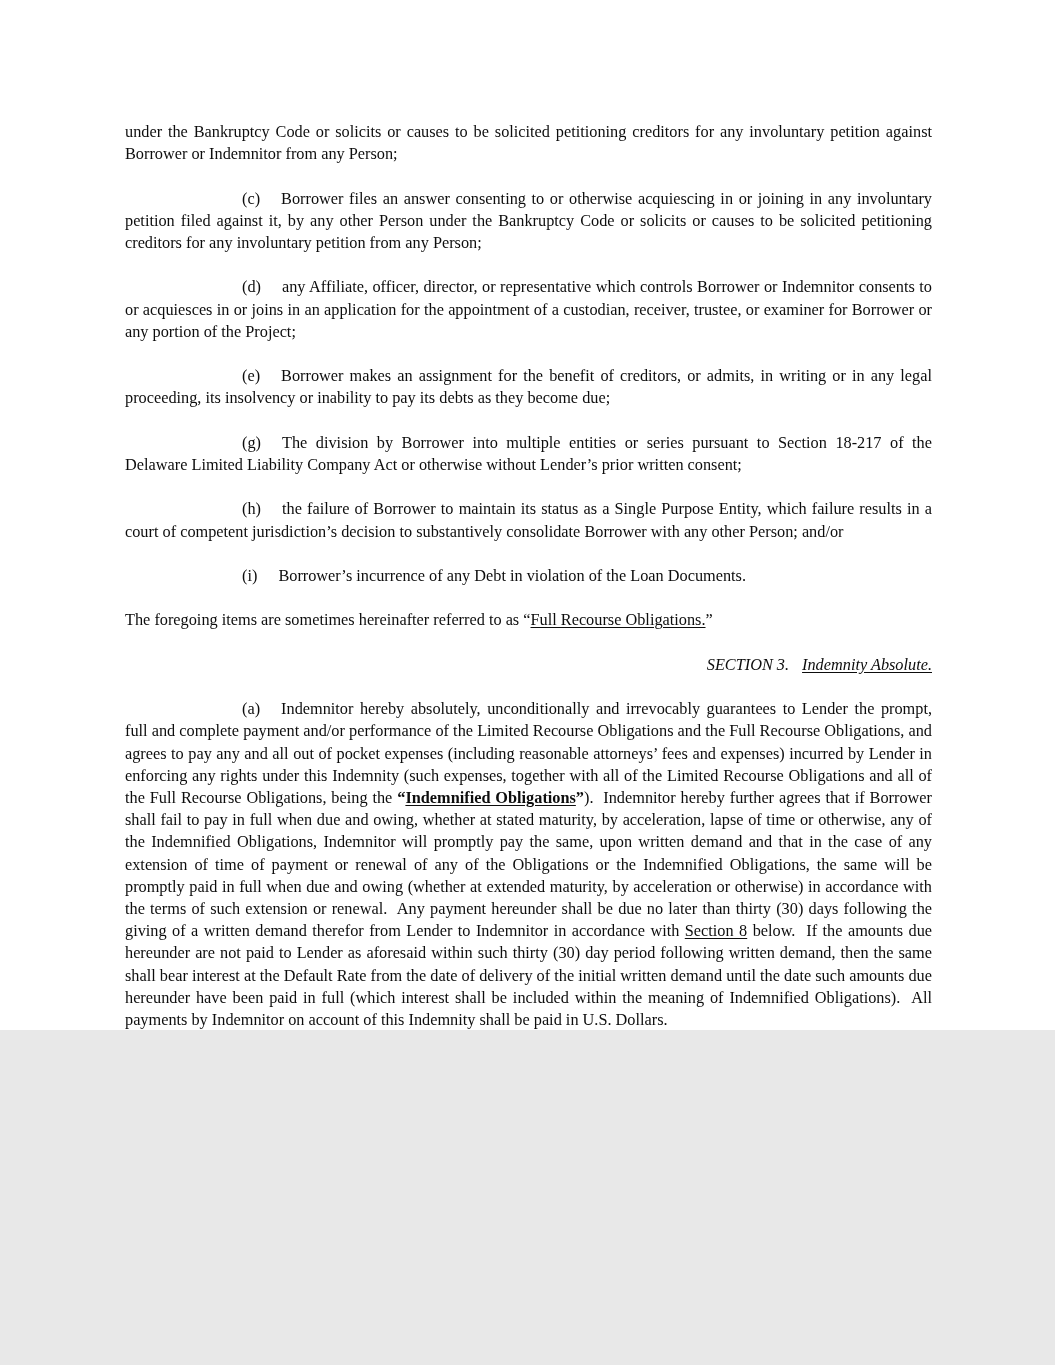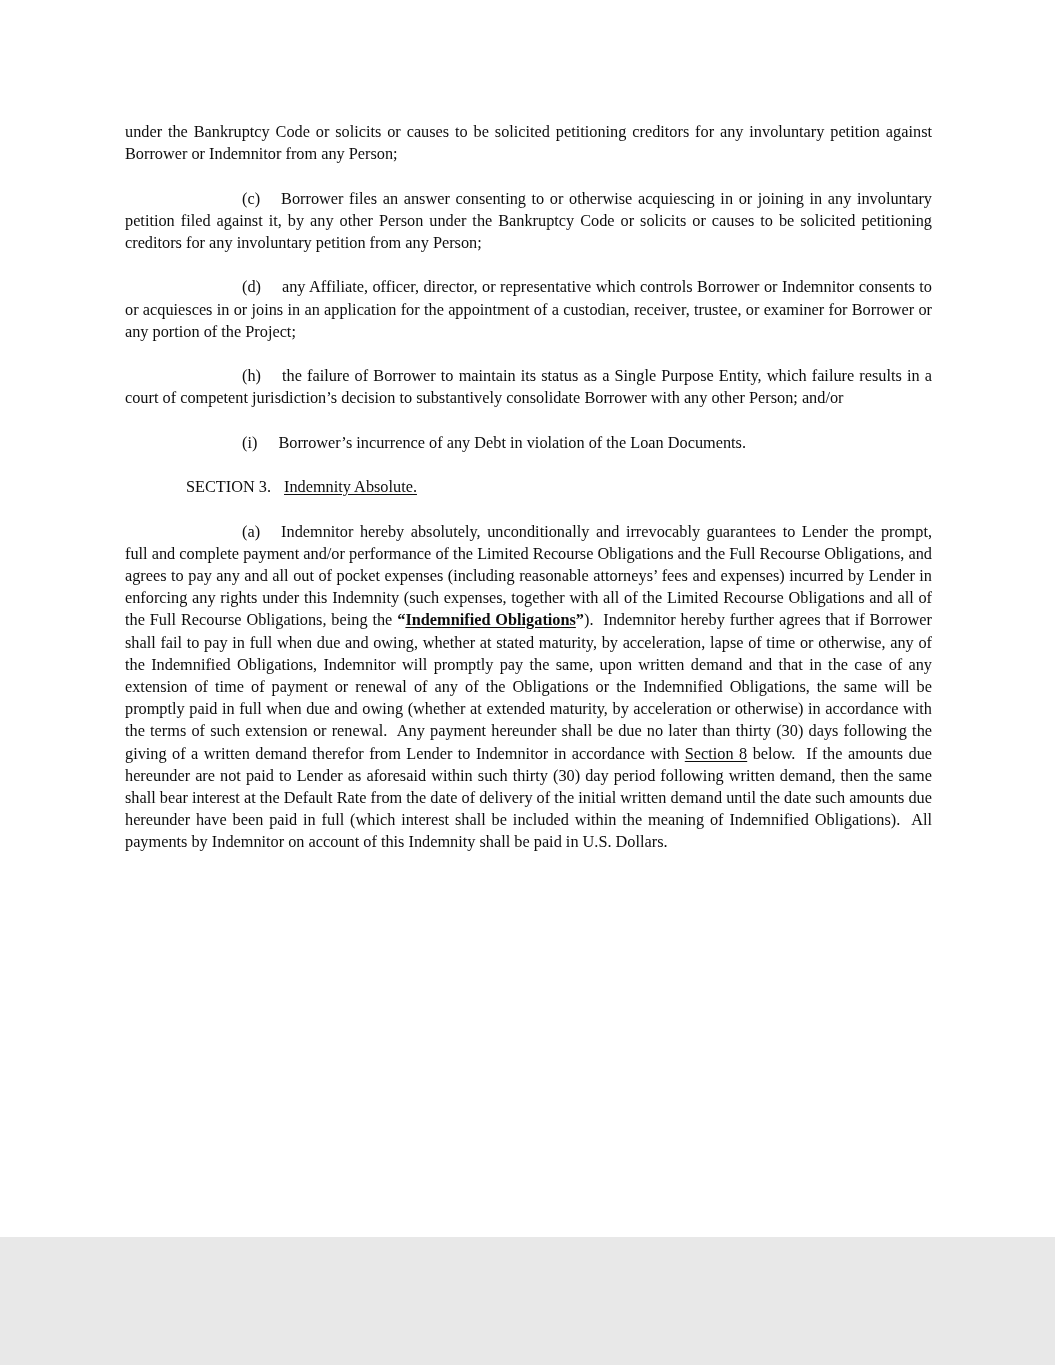--- a/index.html
+++ b/index.html
@@ -3,42 +3,42 @@
 <meta charset="utf-8">
 <style>
   html, body {
     margin: 0;
     padding: 0;
     background: #e8e8e8;
   }
   .page {
     position: relative;
     width: 1055px;
-    height: 1237px;
+    height: 1030px;
     margin: 0 auto;
     background: #ffffff;
     font-family: "Liberation Serif", "DejaVu Serif", serif;
     font-size: 16.3px;
     line-height: 22.2px;
     color: #0d0d0d;
     overflow: hidden;
   }
   .content {
     position: absolute;
     top: 121px;
     left: 125px;
     width: 807px;
   }
   .content p {
     margin: 0 0 22.2px 0;
     text-align: justify;
   }
   .content p.flush   { text-indent: 0; }
   .content p.item    { text-indent: 117px; margin-top: 12px; }
-  .content p.section { text-indent: 61px; text-align: left; }
+  .content p.section { text-indent: 61px; text-align: right; font-style: italic; }
   .tab    { display: inline-block; width: 21px; }
   .tab-sm { display: inline-block; width: 13px; }
   .b { font-weight: bold; }
   .u { text-decoration: underline; text-underline-offset: 2px; }
   .footer {
     position: absolute;
     left: 0;
     right: 0;
     top: 1282px;
     height: 22px;
@@ -58,22 +58,25 @@
   }
 </style>
 </head>
 <body>
 
 <div class="page">
   <div class="content">
       <p class="flush"><span>under the Bankruptcy Code or solicits or causes to be solicited petitioning creditors for any involuntary petition against Borrower or Indemnitor from any Person;</span></p>
       <p class="item"><span>(c)</span><span class="tab"></span><span>Borrower files an answer consenting to or otherwise acquiescing in or joining in any involuntary petition filed against it, by any other Person under the Bankruptcy Code or solicits or causes to be solicited petitioning creditors for any involuntary petition from any Person;</span></p>
       <p class="item"><span>(d)</span><span class="tab"></span><span>any Affiliate, officer, director, or representative which controls Borrower or Indemnitor consents to or acquiesces in or joins in an application for the appointment of a custodian, receiver, trustee, or examiner for Borrower or any portion of the Project;</span></p>
+      <p class="item"><span>(e)</span><span class="tab"></span><span>Borrower makes an assignment for the benefit of creditors, or admits, in writing or in any legal proceeding, its insolvency or inability to pay its debts as they become due;</span></p>
+      <p class="item"><span>(g)</span><span class="tab"></span><span>The division by Borrower into multiple entities or series pursuant to Section 18-217 of the Delaware Limited Liability Company Act or otherwise without Lender’s prior written consent;</span></p>
       <p class="item"><span>(h)</span><span class="tab"></span><span>the failure of Borrower to maintain its status as a Single Purpose Entity, which failure results in a court of competent jurisdiction’s decision to substantively consolidate Borrower with any other Person; and/or</span></p>
       <p class="item"><span>(i)</span><span class="tab"></span><span>Borrower’s incurrence of any Debt in violation of the Loan Documents.</span></p>
+      <p class="flush"><span>The foregoing items are sometimes hereinafter referred to as “</span><span class="u">Full Recourse Obligations.</span><span>”</span></p>
       <p class="section"><span>SECTION 3.</span><span class="tab-sm"></span><span class="u">Indemnity Absolute.</span></p>
       <p class="item"><span>(a)</span><span class="tab"></span><span>Indemnitor hereby absolutely, unconditionally and irrevocably guarantees to Lender the prompt, full and complete payment and/or performance of the Limited Recourse Obligations and the Full Recourse Obligations, and agrees to pay any and all out of pocket expenses (including reasonable attorneys’ fees and expenses) incurred by Lender in enforcing any rights under this Indemnity (such expenses, together with all of the Limited Recourse Obligations and all of the Full Recourse Obligations, being the </span><span class="b">“</span><span class="b u">Indemnified Obligations</span><span class="b">”</span><span>).&nbsp; Indemnitor hereby further agrees that if Borrower shall fail to pay in full when due and owing, whether at stated maturity, by acceleration, lapse of time or otherwise, any of the Indemnified Obligations, Indemnitor will promptly pay the same, upon written demand and that in the case of any extension of time of payment or renewal of any of the Obligations or the Indemnified Obligations, the same will be promptly paid in full when due and owing (whether at extended maturity, by acceleration or otherwise) in accordance with the terms of such extension or renewal.&nbsp; Any payment hereunder shall be due no later than thirty (30) days following the giving of a written demand therefor from Lender to Indemnitor in accordance with </span><span class="u">Section 8</span><span> below.&nbsp; If the amounts due hereunder are not paid to Lender as aforesaid within such thirty (30) day period following written demand, then the same shall bear interest at the Default Rate from the date of delivery of the initial written demand until the date such amounts due hereunder have been paid in full (which interest shall be included within the meaning of Indemnified Obligations).&nbsp; All payments by Indemnitor on account of this Indemnity shall be paid in U.S. Dollars.</span></p>
     </div>
   <div class="footer">
     <span class="doc-id">203576230</span>
     <span class="page-num">3</span>
   </div>
 </div>
 
 </body></html>

